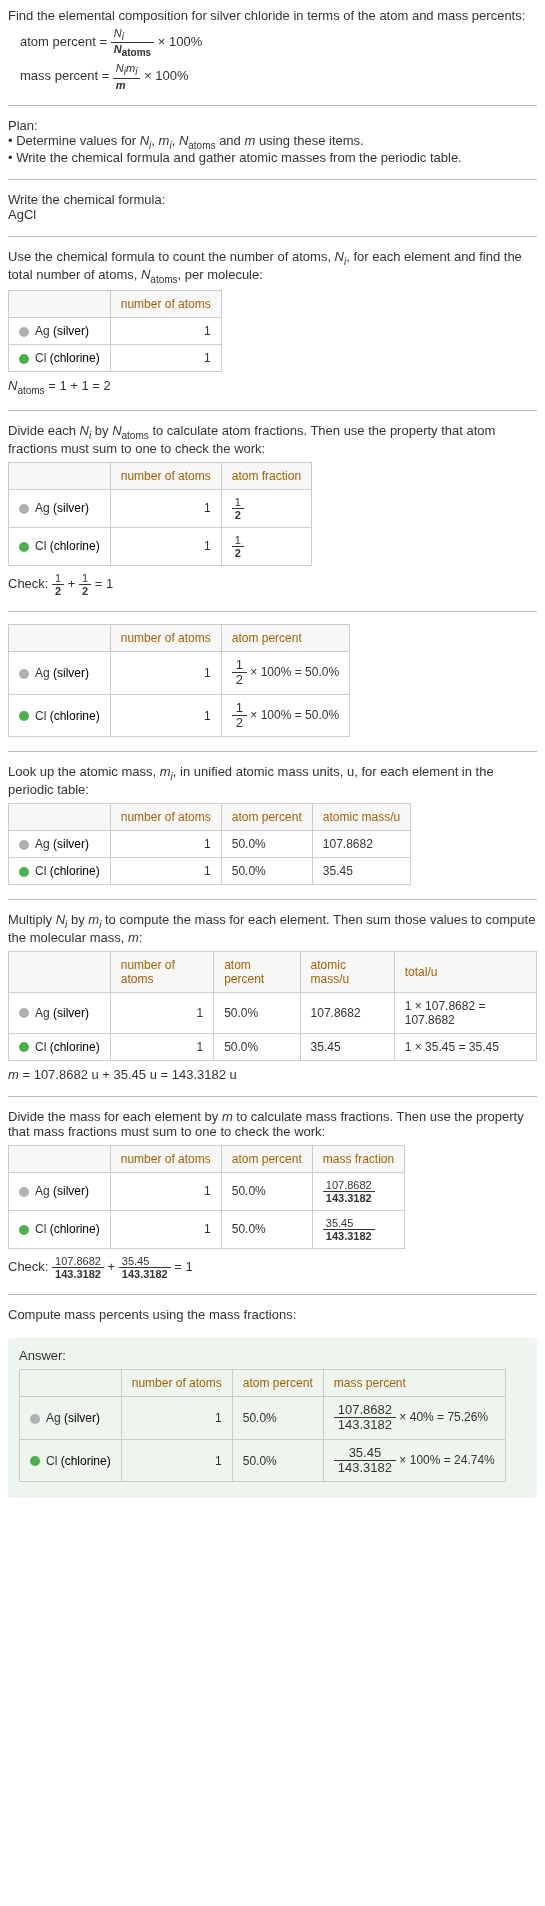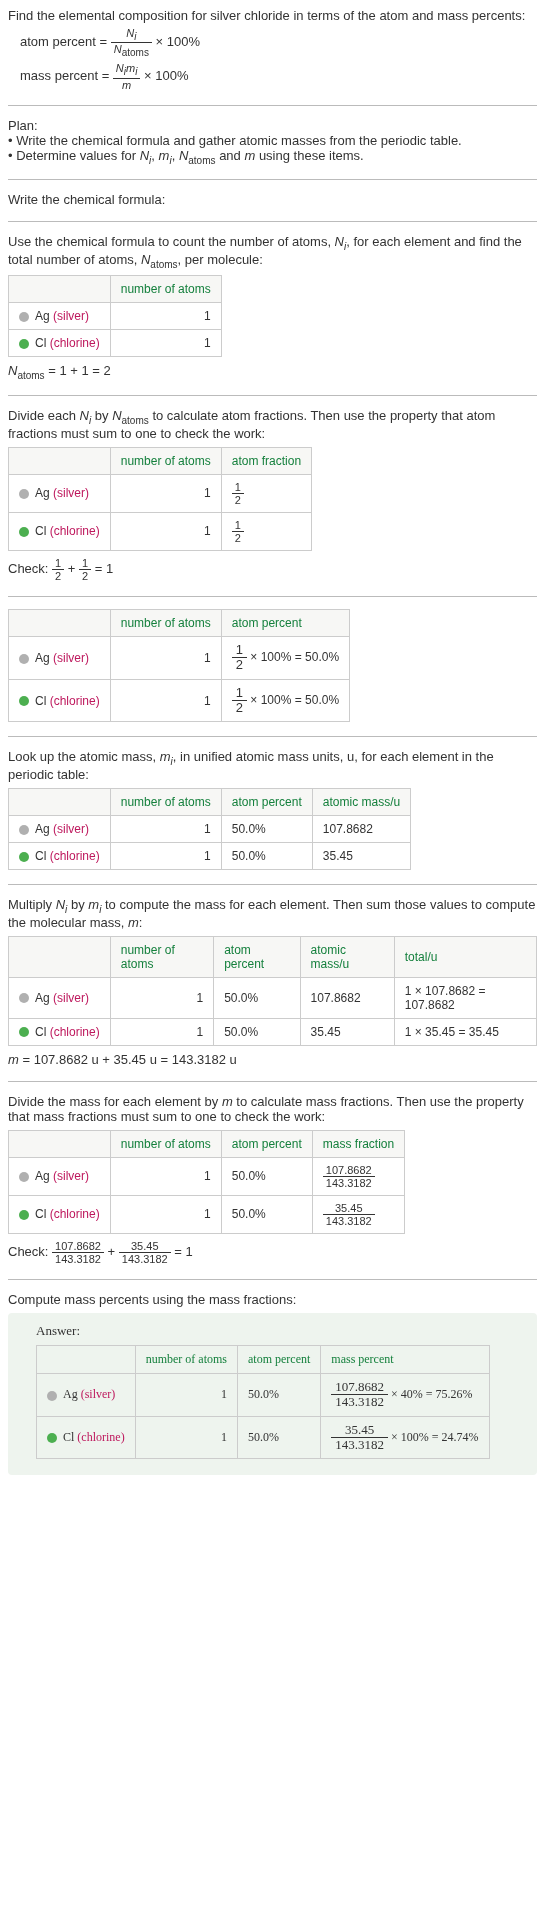--- a/index.html
+++ b/index.html
@@ -11,63 +11,62 @@
     color: #333;
     background: #fff;
     width: 545px;
   }
   .section { margin-bottom: 14px; }
   hr { border: none; border-top: 1px solid #bbb; margin: 12px 0; }
   .formula { margin: 4px 12px; }
   .frac {
     display: inline-block;
     vertical-align: middle;
-    text-align: center;
+    text-align: left;
     font-size: 11px;
     line-height: 1.1;
   }
   .frac .num { display:block; border-bottom: 1px solid #333; padding: 0 3px; }
-  .frac .den { display:block; padding: 0 3px; }
+  .frac .den { display:block; padding: 0 3px; font-weight: bold; }
   sub { font-size: 10px; }
   .sub-it { font-style: italic; font-size: 10px; }
   .it { font-style: italic; }
   table {
     border-collapse: collapse;
     margin: 6px 0;
     font-size: 12px;
   }
   th, td {
     border: 1px solid #ccc;
     padding: 6px 10px;
     text-align: left;
     vertical-align: middle;
   }
   th {
     background: #f7f7f5;
     font-weight: normal;
-    color: #15803d;
+    color: #a16207;
   }
   td.num-r { text-align: right; }
   .dot {
     display:inline-block;
     width:10px; height:10px;
     border-radius:50%;
     margin-right:6px;
     vertical-align:middle;
   }
   .dot-ag { background:#b0b0b0; }
   .dot-cl { background:#4caf50; }
-  .muted { color:#be185d; }
+  .muted { color:#000000; }
   .label-cell { white-space: nowrap; }
   .answer-box {
     background: #eef4ee;
     border-radius: 4px;
-    padding: 10px 28px;
-    margin-top: 6px;
-    font-family: Liberation Serif, serif;
+    padding: 10px 11px;
+    margin-top: 16px;
   }
   .answer-box table { background: #fff0; }
   .answer-box th, .answer-box td { background: transparent; }
   .lfrac { 
     display:inline-block; vertical-align:middle; text-align:center;
     font-size:13px; line-height:1.1;
   }
   .lfrac .num { display:block; border-bottom:1px solid #333; padding:0 4px;}
   .lfrac .den { display:block; padding:0 4px;}
 </style>
@@ -93,30 +92,31 @@
       <span class="den"><span class="it">m</span></span>
     </span>
     <span> × 100%</span>
   </div>
 </div>
 
 <hr>
 
 <div class="section">
   <div>Plan:</div>
+  <div>
+    <span>• Determine values for </span><span class="it">N</span><sub class="sub-it">i</sub><span>, </span><span class="it">m</span><sub class="sub-it">i</sub><span>, </span><span class="it">N</span><sub>atoms</sub><span> and </span><span class="it">m</span><span> using these items.</span>
+  </div>
   <div>• Write the chemical formula and gather atomic masses from the periodic table.</div>
-  <div>
-    <span>• Determine values for </span><span class="it">N</span><sub class="sub-it">i</sub><span>, </span><span class="it">m</span><sub class="sub-it">i</sub><span>, </span><span class="it">N</span><sub>atoms</sub><span> and </span><span class="it">m</span><span> using these items.</span>
-  </div>
 </div>
 
 <hr>
 
 <div class="section">
   <div>Write the chemical formula:</div>
+  <div>AgCl</div>
 </div>
 
 <hr>
 
 <div class="section">
   <div>
     <span>Use the chemical formula to count the number of atoms, </span><span class="it">N</span><sub class="sub-it">i</sub><span>, for each element and find the total number of atoms, </span><span class="it">N</span><sub>atoms</sub><span>, per molecule:</span>
   </div>
   <table>
     <tbody>

